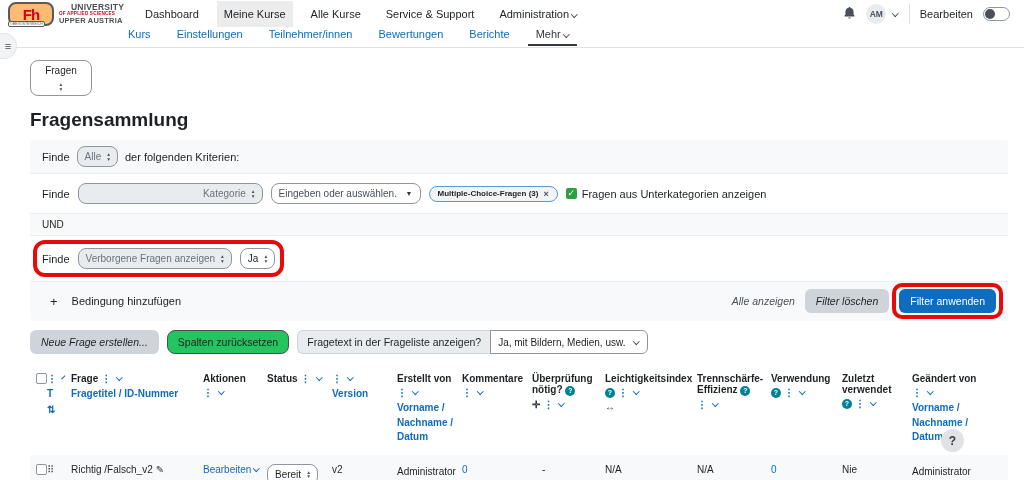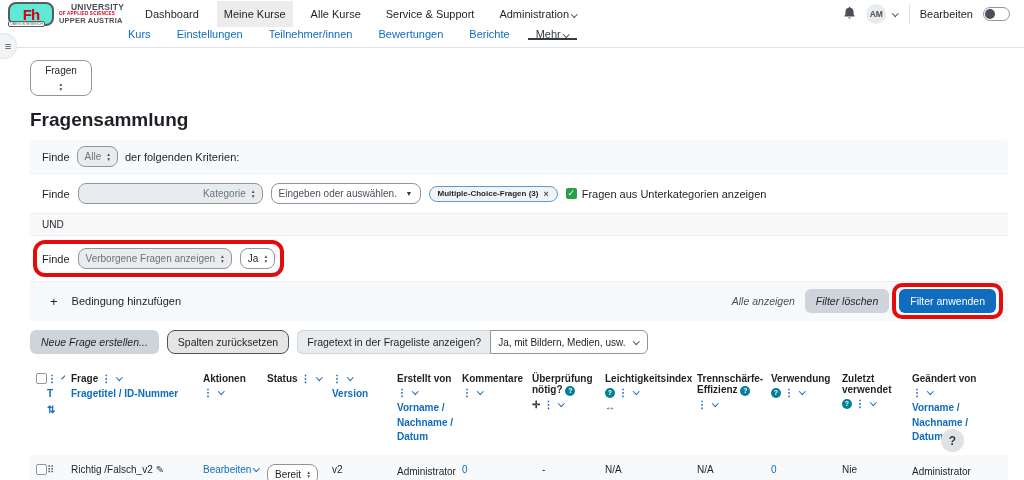--- a/index.html
+++ b/index.html
@@ -4,21 +4,21 @@
 <style>
   * { margin:0; padding:0; box-sizing:border-box; }
   html,body { width:1024px; height:480px; overflow:hidden; background:#fff;
     font-family:"Liberation Sans", sans-serif; color:#1d2125; }
   .link { color:#0f6cbf; }
 
   
   .navbar { display:flex; align-items:center; height:28px; padding:0 14px 0 8px; background:#fff; position:relative; z-index:5; }
   .logo { display:flex; align-items:center; gap:5px; margin-right:14px; }
   .logo-box { position:relative; width:46px; height:24px; border:2px solid #5a5a5a; border-radius:8px;
-    display:flex; align-items:center; justify-content:center; background:#5eead4; }
+    display:flex; align-items:center; justify-content:center; background:#fdba74; }
   .logo-fh { color:#d6001c; font-weight:bold; font-size:15px; line-height:1; letter-spacing:-1px; }
   .logo-region { position:absolute; left:-2px; bottom:-3px; background:#fff; border:1px solid #5a5a5a;
     font-size:3.5px; padding:0 1px; color:#5a5a5a; border-radius:2px; }
   .logo-text { line-height:1.05; }
   .lt1 { font-size:8.5px; font-weight:bold; color:#4a4f54; letter-spacing:.2px;padding-left:12px; }
   .lt2 { font-size:4.6px; font-weight:bold; color:#d6001c; letter-spacing:.2px; }
   .lt3 { font-size:7.5px; font-weight:bold; color:#4a4f54; letter-spacing:.2px; }
   .nav-items { display:flex; align-items:flex-end; gap:11px; font-size:11px; }
   .nav-item { padding:7px 7px; color:#1d2125; cursor:pointer; white-space:nowrap; }
   .nav-item.active { background:#ececec; }
@@ -27,21 +27,21 @@
     font-size:8.5px; font-weight:bold; display:flex; align-items:center; justify-content:center; }
   .vdiv { width:1px; height:20px; background:#dee2e6; }
   .edit-label { font-size:11px; }
   .toggle { width:27px; height:14px; border:1px solid #8f959e; border-radius:8px; background:#fff; position:relative; }
   .toggle .knob { position:absolute; left:1px; top:1px; width:10px; height:10px; border-radius:50%; background:#495057; }
 
   
   .subnav { height:20px; border-bottom:1px solid #dee2e6; position:relative; z-index:4; }
   .subnav-inner { display:flex; gap:26px; padding-left:128px; font-size:11px; align-items:flex-start; }
   .subnav a { text-decoration:none; color:#0f6cbf; white-space:nowrap; }
-  .subnav .more { color:#343a40; position:relative; }
+  .subnav .more { color:#343a40; position:relative; padding-bottom:6px; }
   .subnav .more .bar { position:absolute; left:-8px; right:-8px; bottom:0; height:2.5px; background:#343a40; }
 
   .drawer-toggle { position:absolute; left:0; top:33px; width:17px; height:26px;
     background:#f2f3f4; border:1px solid #e3e6e8; border-left:none; border-radius:0 13px 13px 0;
     display:flex; align-items:center; justify-content:center; font-size:11px; color:#495057; z-index:6; }
 
   
   .content { margin:12px 16px 0 30px; width:978px; position:relative; }
 
   .select { display:inline-flex; align-items:center; border:1px solid #8f959e; border-radius:8px;
@@ -66,21 +66,21 @@
   .cb.empty { background:#fff; border:1px solid #8f959e; }
   .red-ring { position:absolute; left:-9px; top:-8px; right:-9px; bottom:-8px;
     border:4px solid #e60b0b; border-radius:12px; pointer-events:none; }
   .ring-wrap { position:relative; display:inline-flex; align-items:center; gap:8px; }
   .add-cond { display:flex; align-items:center; gap:14px; font-size:11px; color:#1d2125; padding-left:8px; }
   .add-cond .plus { font-size:13px; }
   .f-actions { margin-left:auto; display:flex; align-items:center; gap:10px; }
   .btn { border-radius:6px; font-size:10.5px; padding:5px 10px; white-space:nowrap; border:1px solid transparent; cursor:pointer; }
   .btn.gray { background:#ced4da; color:#1d2125;font-style:italic; }
   .btn.primary { background:#0f6cbf; color:#fff; }
-  .btn.outline { background:#e5e5e5; border:1px solid #495057; border-radius:8px; color:#1d2125; }
+  .btn.outline { background:#22c55e; border:1px solid #495057; border-radius:8px; color:#1d2125; }
   .linkish { font-size:10.5px; color:#495057; cursor:pointer;font-style:italic; }
 
   
   .toolbar { display:flex; align-items:center; gap:8px; margin-top:9px; }
   .addon { background:#e9ecef; border:1px solid #ced4da; border-right:none; border-radius:6px 0 0 6px;
     font-size:10.5px; padding:5px 9px; color:#1d2125; }
   .group { display:flex; align-items:stretch; }
   .group .select { border-radius:0 6px 6px 0; }
 
   

